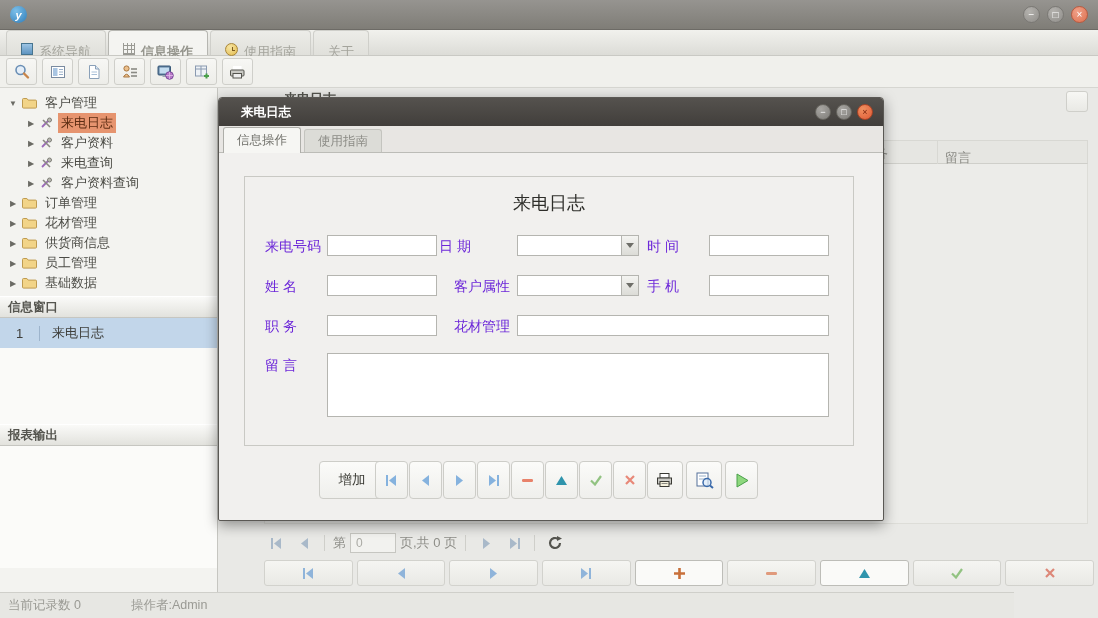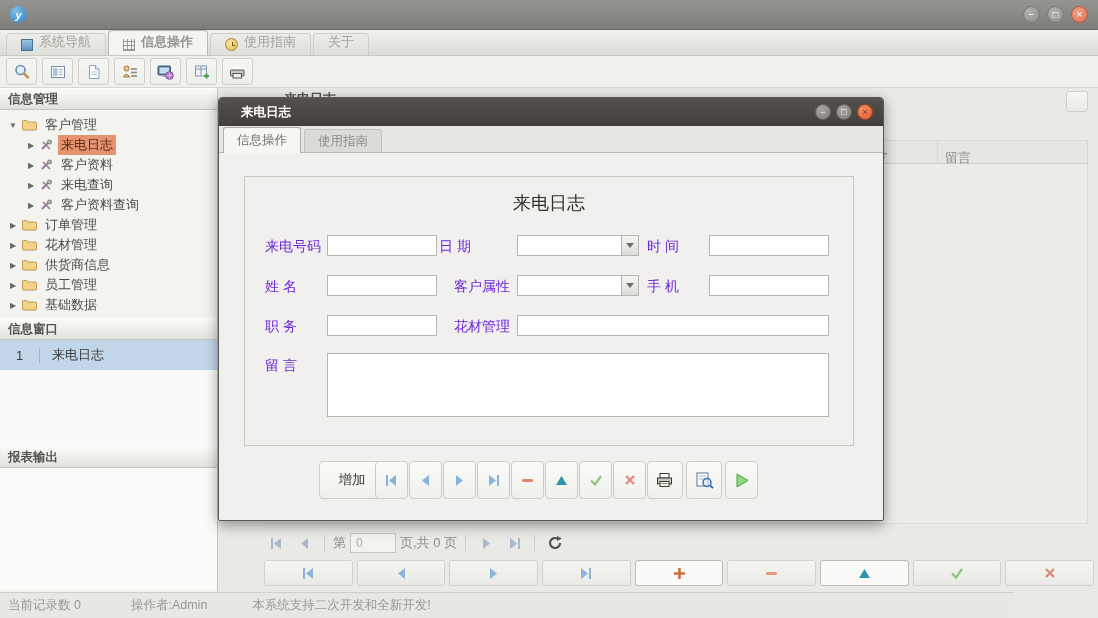--- a/index.html
+++ b/index.html
@@ -16,21 +16,21 @@
   .titlebar .title{color:#fff;font-size:13px;font-weight:bold;text-shadow:0 1px 1px rgba(0,0,0,.3)}
   .winctl{margin-left:auto;display:flex;gap:7px}
   .wbtn{width:17px;height:17px;border-radius:50%;display:flex;align-items:center;justify-content:center;
     font-size:10px;line-height:1;color:#fff;background:radial-gradient(circle at 35% 30%,#b4b2ae,#8f8d89);
     border:1px solid #7a7874;cursor:default}
   .wbtn.close{background:radial-gradient(circle at 35% 30%,#f0a088,#dd7150);border-color:#b85a40;color:#fff}
 
   
   .tabbar{position:absolute;left:0;top:30px;width:1098px;height:26px;
     background:linear-gradient(#f1f1ed,#dcdcd7);border-bottom:1px solid #c9c9c4;display:flex;align-items:flex-end;padding-left:6px}
-  .mtab{height:22px;display:flex;align-items:flex-end;gap:6px;padding:4px 14px;font-size:13px;color:#a4a49c;
+  .mtab{height:22px;display:flex;align-items:flex-start;gap:6px;padding:12px 14px;font-size:13px;color:#a4a49c;
     border:1px solid #cfcfca;border-bottom:none;border-radius:4px 4px 0 0;background:linear-gradient(#ececE8,#e0e0db);margin-right:2px}
   .mtab.active{height:25px;background:#f4f4f1;border-color:#b6b6b1;color:#96968e;font-weight:bold}
   .sq-icon{width:12px;height:12px;background:linear-gradient(#9cc4e4,#5e94c0);border:1px solid #46748f}
   .grid-icon{width:12px;height:12px;background:
     repeating-linear-gradient(90deg,#9a9a94 0 1px,transparent 1px 4px),
     repeating-linear-gradient(0deg,#9a9a94 0 1px,transparent 1px 4px);border-right:1px solid #9a9a94;border-bottom:1px solid #9a9a94}
   .clock-icon{width:13px;height:13px;border-radius:50%;background:radial-gradient(circle at 35% 30%,#f6e4a2,#e3bc4e);
     border:1px solid #a8863a;position:relative}
   .clock-icon:before{content:"";position:absolute;left:6px;top:3px;width:1px;height:4px;background:#7a5a20}
   .clock-icon:after{content:"";position:absolute;left:6px;top:6px;width:3px;height:1px;background:#7a5a20}
@@ -200,21 +200,20 @@
     <div class="tbtn">
       <svg width="19" height="18">
           <rect x="5" y="3" width="8.5" height="4" fill="#fff" stroke="#55555"></rect>
           <rect x="2.5" y="7" width="13.5" height="6" rx="1" fill="#c9c9c4" stroke="#55554f"></rect>
           <rect x="5" y="10.5" width="8.5" height="4.5" fill="#eee" stroke="#55554f"></rect>
         </svg>
     </div>
   </div>
 
   <div class="sidebar">
-    <div class="sect">信息管理</div>
     <div class="tree">
       <div class="trow l0">
         <span class="exp">▼</span>
         <svg width="15" height="12">
             <path d="M.5 2.5 q0-1 1-1 h3.4 l1.3 1.6 h7.3 q1 0 1 1 v6 q0 1-1 1 h-12 q-1 0-1-1 z" fill="#f2d488" stroke="#bf9b50"></path>
           </svg>
         <span class="tl">客户管理</span>
       </div>
       <div class="trow l1">
         <span class="exp">▶</span>
@@ -397,21 +396,20 @@
           <svg width="12" height="12">
             <path d="M2 2 L10 10 M10 2 L2 10" stroke="#dd8778" stroke-width="2.2"></path>
           </svg>
         </div>
     </div>
   </div>
 
   <div class="statusbar">
     <span>当前记录数 0</span>
     <span class="op">操作者:Admin</span>
-    <span class="msg">本系统支持二次开发和全新开发!</span>
   </div>
 
   <div class="dialog">
     <div class="dtitle">
       <span class="dt">来电日志</span>
       <div class="dctl">
         <div class="dbtn">−</div>
         <div class="dbtn">□</div>
         <div class="dbtn close">×</div>
       </div>

